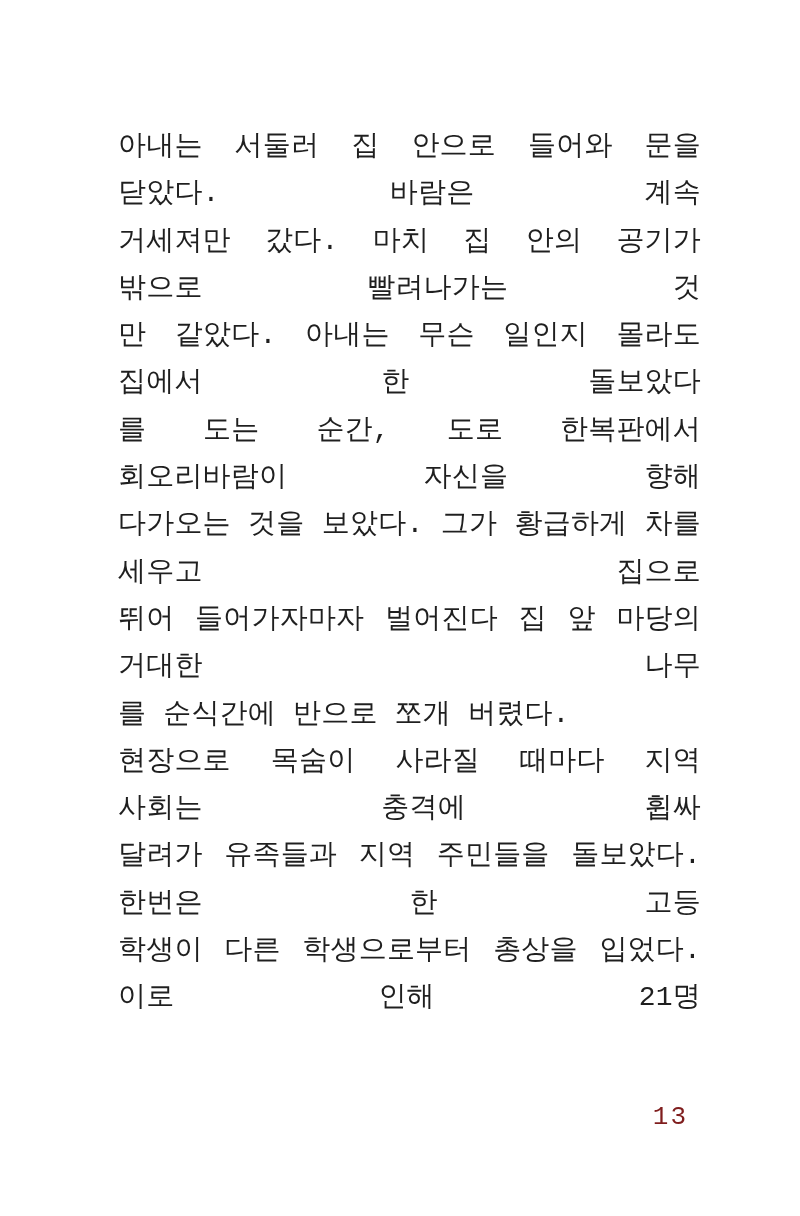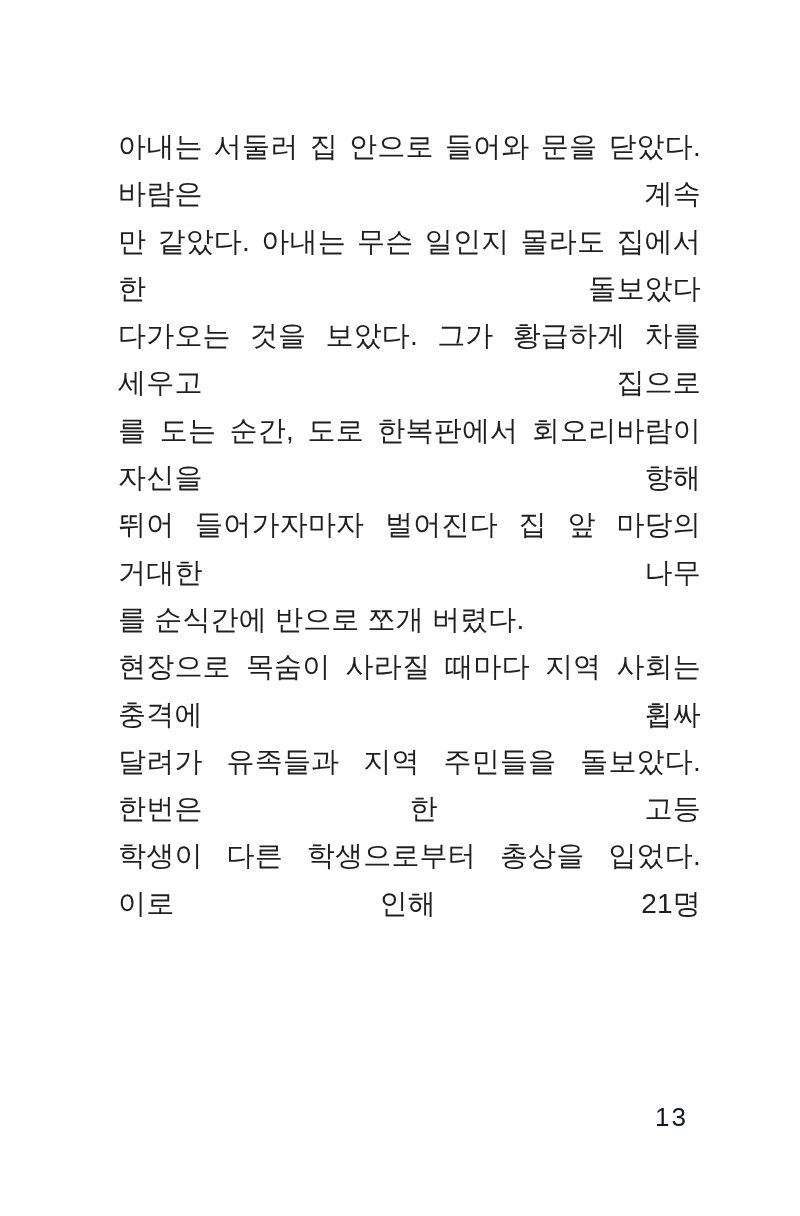--- a/index.html
+++ b/index.html
@@ -6,21 +6,21 @@
     margin: 0;
     padding: 0;
     background: #ffffff;
   }
   .page {
     position: relative;
     width: 800px;
     height: 1216px;
     background: #ffffff;
     overflow: hidden;
-    font-family: Liberation Sans, sans-serif;
+    font-family: Liberation Mono, monospace;
     color: #1f1f1f;
   }
   .text-block {
     position: absolute;
     left: 118px;
     top: 123px;
     width: 583px;
   }
   .paragraph {
     margin: 0;
@@ -42,33 +42,34 @@
     text-align-last: left;
   }
   .page-number {
     position: absolute;
     top: 1102px;
     left: 118px;
     width: 570px;
     text-align: right;
     font-size: 26px;
     letter-spacing: 2px;
-    color: #0f172a;
+    color: #7f1d1d;
   }
 </style>
 </head>
 <body>
 
 <div class="page">
   <div class="text-block">
       <div class="paragraph">
         <div class="line">아내는 서둘러 집 안으로 들어와 문을 닫았다. 바람은 계속</div>
+        <div class="line">거세져만 갔다. 마치 집 안의 공기가 밖으로 빨려나가는 것</div>
         <div class="line">만 같았다. 아내는 무슨 일인지 몰라도 집에서 한 돌보았다</div>
+        <div class="line">를 도는 순간, 도로 한복판에서 회오리바람이 자신을 향해</div>
         <div class="line">다가오는 것을 보았다. 그가 황급하게 차를 세우고 집으로</div>
-        <div class="line">를 도는 순간, 도로 한복판에서 회오리바람이 자신을 향해</div>
         <div class="line">뛰어 들어가자마자 벌어진다 집 앞 마당의 거대한 나무</div>
         <div class="line para-end">를 순식간에 반으로 쪼개 버렸다.</div>
       </div>
       <div class="paragraph">
         <div class="line">현장으로 목숨이 사라질 때마다 지역 사회는 충격에 휩싸</div>
         <div class="line">달려가 유족들과 지역 주민들을 돌보았다. 한번은 한 고등</div>
         <div class="line">학생이 다른 학생으로부터 총상을 입었다. 이로 인해 21명</div>
       </div>
     </div>
   <div class="page-number">13</div>

